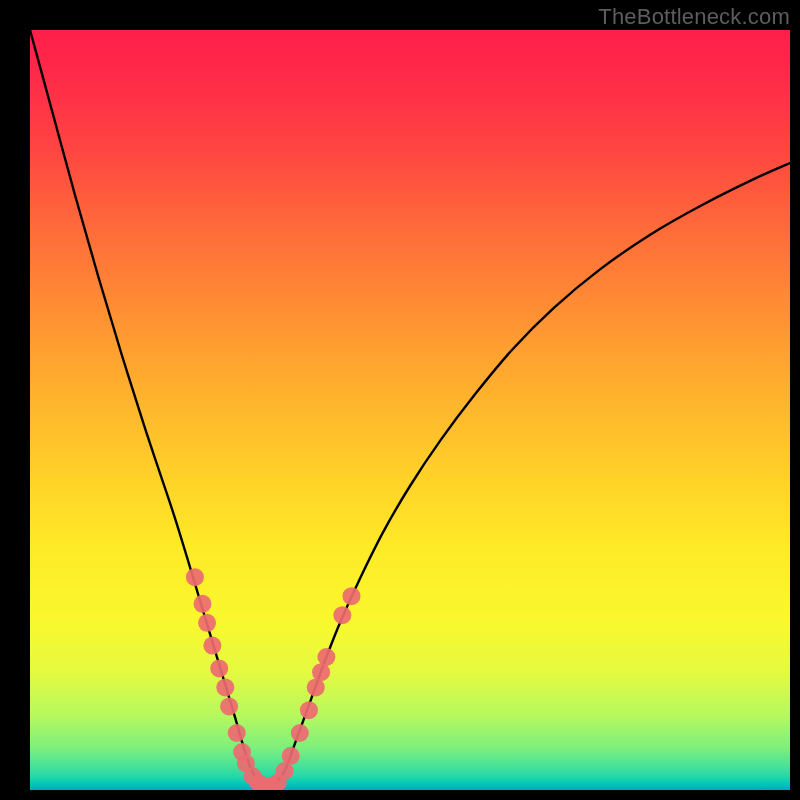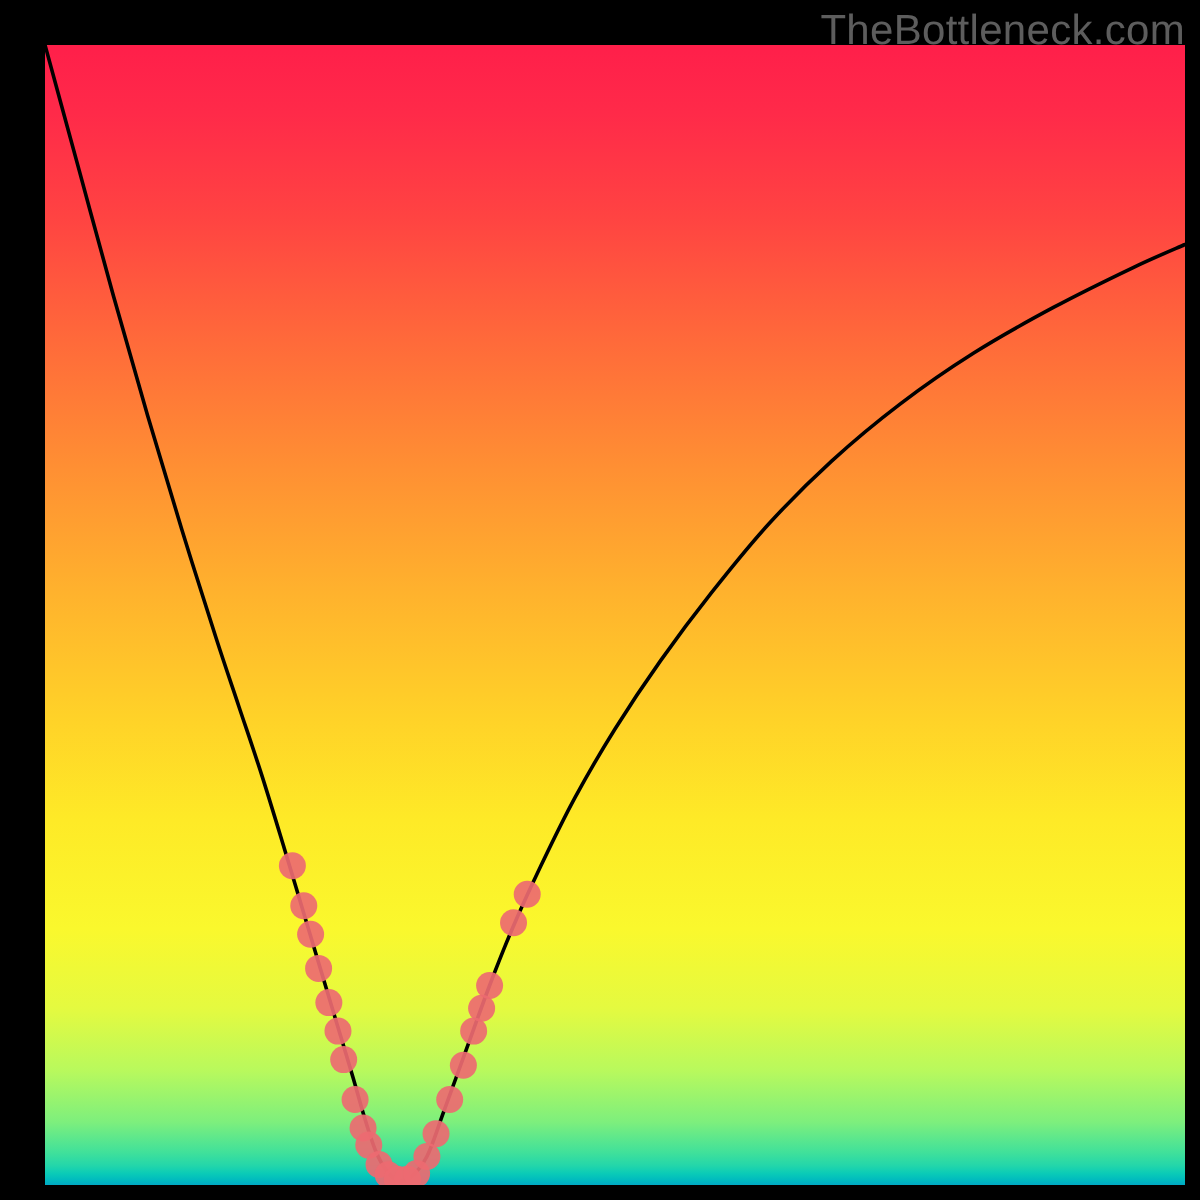--- a/index.html
+++ b/index.html
@@ -46,21 +46,21 @@
       #0acbb7 99.0%,
       #00b9bf 99.6%,
       #00a9c4 100%
     );
   }
   .watermark {
     position: absolute;
     top: 4px;
     right: 10px;
     color: #5d5d5d;
-    font-size: 28px;
+    font-size: 22px;
     font-weight: 500;
     letter-spacing: 0.2px;
     user-select: none;
   }
   svg.curve {
     position: absolute;
     left: 0; top: 0;
     width: 760px; height: 760px;
   }
   .dot {

